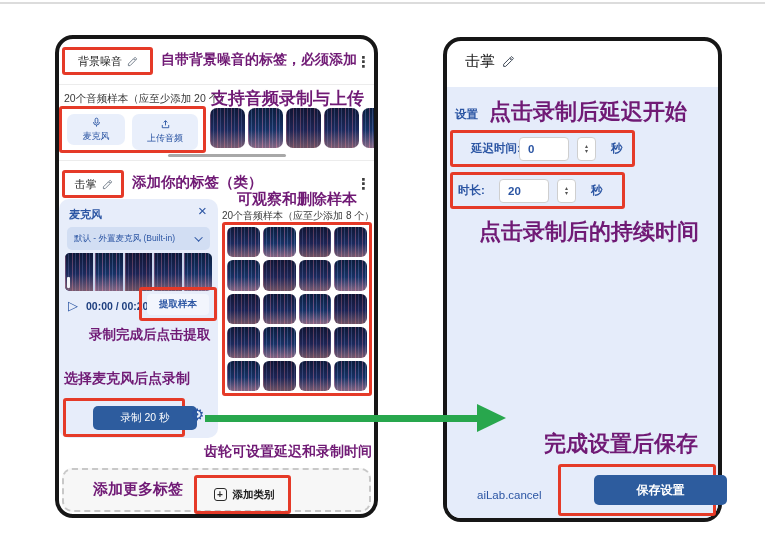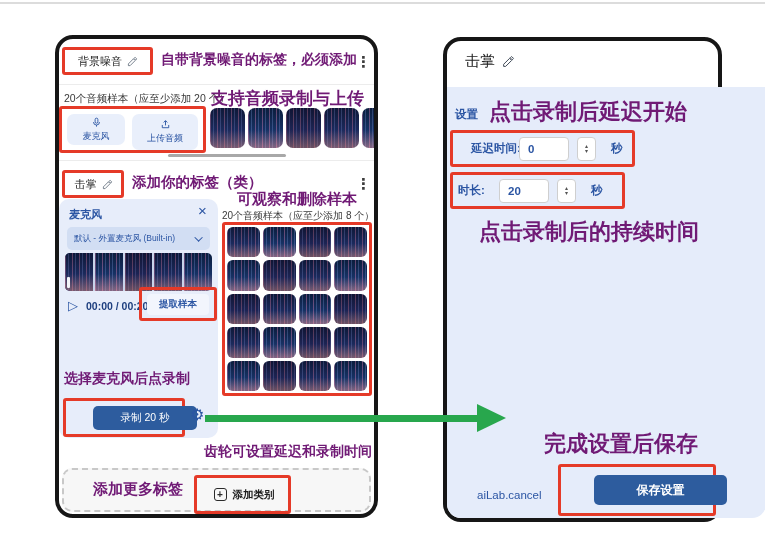--- a/index.html
+++ b/index.html
@@ -62,21 +62,21 @@
   .btn-primary { background:#2d5c9e; border-radius:5px; display:flex; align-items:center; justify-content:center;
                  color:#fff; cursor:pointer;margin-left:22px; }
 
   .dashed-box { border:2px dashed #c8c8c8; border-radius:10px; background:#f7f7f7; }
   .addclass { display:flex; align-items:center; justify-content:center; gap:6px; cursor:pointer;
               font-size:10.5px; color:#1c1c1c; font-weight:600; }
   .plusbox { width:13px; height:13px; border:1.5px solid #2a2a2a; border-radius:3px; display:flex;
              align-items:center; justify-content:center; font-size:10px; font-weight:700; color:#2a2a2a; line-height:1; }
 
   
-  #rc-body { left:0; top:46px; width:319px; height:431px; background:#e5ecfa; border-radius:0 0 14px 14px; }
+  #rc-body { left:0; top:46px; width:271px; height:431px; background:#e5ecfa; border-radius:0 0 14px 14px; }
   #rc-body > * { position:absolute; }
   .field { background:#fff; border:1px solid #cfcfcf; border-radius:4px; font-size:11.5px; color:#2b55a3;
            font-weight:700; padding-left:8px; font-family:"Liberation Sans","DejaVu Sans",sans-serif; }
   .stepper { background:#fff; border:1px solid #cfcfcf; border-radius:4px; display:flex; flex-direction:column;
              align-items:center; justify-content:center; cursor:pointer; }
   .stepper span { font-size:6px; line-height:5px; color:#555; }
 
   
   .arrow-shaft { position:absolute; left:205px; top:415px; width:272px; height:7px; background:#28a74d; z-index:50; }
   .arrow-head  { position:absolute; left:477px; top:404px; width:0; height:0; z-index:50;
@@ -197,20 +197,21 @@
           <div class="spec v1"></div>
         </div>
       <div class="playhead" style="left:8px; top:78px;"></div>
 
       <div class="blue" style="left:9px; top:99px; font-size:13px; cursor:pointer;">▷</div>
       <div style="left:27px; top:101px; font-size:10.5px; font-weight:700; color:#1d3e7e;">00:00 / 00:20</div>
 
       <div class="rbox" style="left:80px; top:88px; width:78px; height:34px;"></div>
       <div class="btn-light" style="left:88px; top:95px; width:62px; height:21px;">提取样本</div>
 
+      <div class="rtext" style="left:30px; top:127px; font-size:13.5px;">录制完成后点击提取</div>
       <div class="rtext" style="left:5px; top:171px; font-size:14px;">选择麦克风后点录制</div>
 
       <div class="rbox" style="left:4px; top:199px; width:122px; height:39px;"></div>
       <div class="btn-primary" style="left:12px; top:207px; width:104px; height:24px; font-size:10.5px;">录制 20 秒</div>
       <div class="blue" style="left:131px; top:206px; font-size:16px; cursor:pointer;">⚙</div>
     </div>
 
     <div class="rtext" style="right:2px; top:404px; font-size:14px;">齿轮可设置延迟和录制时间</div>
 
     <div class="dashed-box" style="left:3px; top:429px; width:309px; height:44px;"></div>

